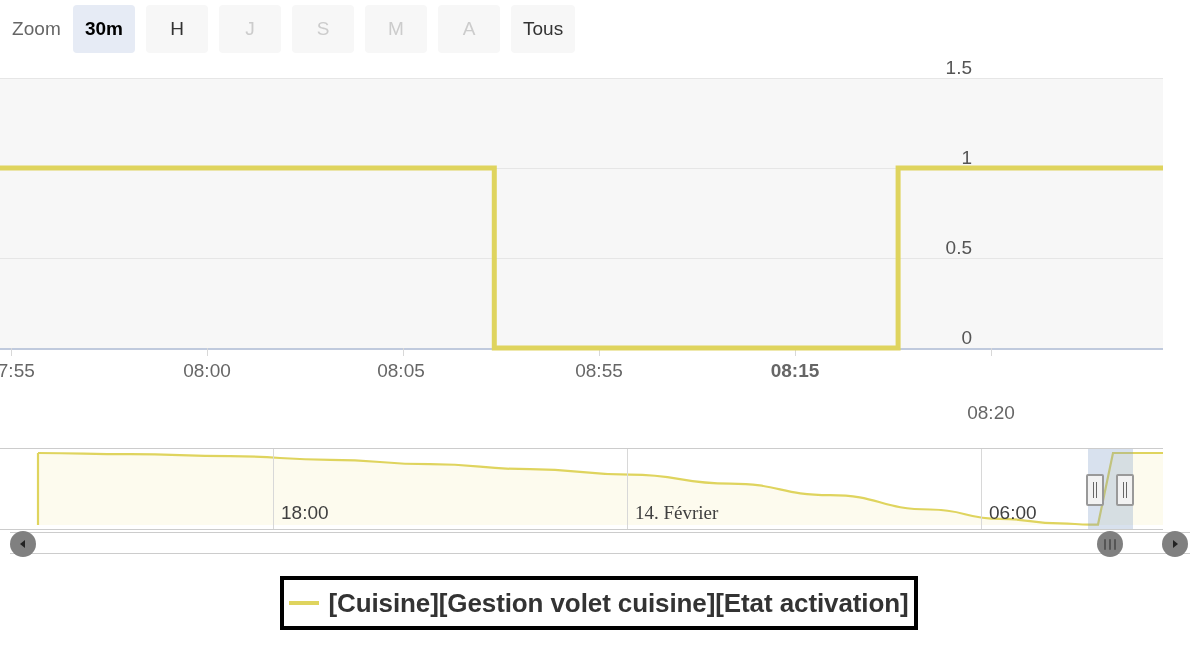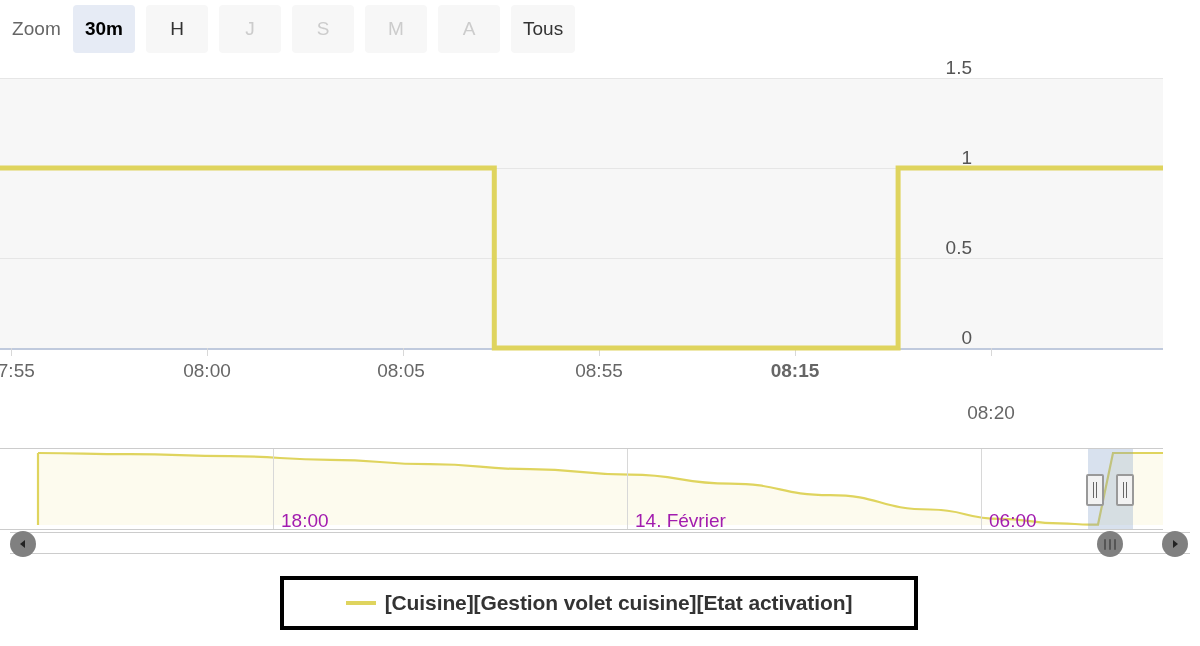--- a/index.html
+++ b/index.html
@@ -151,23 +151,23 @@
   }
   .nav-tickline {
     position: absolute;
     top: 1px;
     width: 1px;
     height: 80px;
     background: #d8d8d8;
   }
   .nav-label {
     position: absolute;
-    top: 62px;
-    font-size: 19px;
-    color: #a21caf;
+    top: 54px;
+    font-size: 19px;
+    color: #404040;
     white-space: nowrap;
   }
   #nav-mask {
     position: absolute;
     top: 1px;
     height: 80px;
     background: rgba(125,155,200,0.30);
   }
   .nav-handle {
     position: absolute;
@@ -260,21 +260,21 @@
     cursor: pointer;
   }
   #legend-symbol {
     width: 30px;
     height: 4px;
     background: #dfd45e;
     margin-right: 9px;
     flex: 0 0 auto;
   }
   #legend-text {
-    font-size: 21px;
+    font-size: 26px;
     font-weight: bold;
     color: #333333;
     white-space: nowrap;
     letter-spacing: -0.1px;
   }
 </style>
 </head>
 <body>
 
 <div id="range-selector">
@@ -329,21 +329,21 @@
     <path id="nav-area" fill="#fdfbee" stroke="none" d="M 38 5.0  C 84.0 5.0 84.0 6.1 130 6.1 C 180.0 6.1 180.0 8.2 230 8.2 C 280.0 8.2 280.0 11.8 330 11.8 C 380.0 11.8 380.0 16.2 430 16.2 C 480.0 16.2 480.0 21.2 530 21.2 C 580.0 21.2 580.0 26.6 630 26.6 C 680.0 26.6 680.0 35.6 730 35.6 C 780.0 35.6 780.0 47.1 830 47.1 C 880.0 47.1 880.0 61.5 930 61.5 C 965.0 61.5 965.0 70.9 1000 70.9 C 1030.0 70.9 1030.0 75.4 1060 75.4 C 1075.0 75.4 1075.0 76.6 1090 76.6 C 1094.0 76.6 1094.0 76.6 1098 76.6 L 1113 5.0 L 1163 5.0 L 1163 77 L 38 77 Z"></path>
     <path id="nav-line" fill="none" stroke="#dfd45e" stroke-width="2.2" d="M 38 5.0 C 84.0 5.0 84.0 6.1 130 6.1 C 180.0 6.1 180.0 8.2 230 8.2 C 280.0 8.2 280.0 11.8 330 11.8 C 380.0 11.8 380.0 16.2 430 16.2 C 480.0 16.2 480.0 21.2 530 21.2 C 580.0 21.2 580.0 26.6 630 26.6 C 680.0 26.6 680.0 35.6 730 35.6 C 780.0 35.6 780.0 47.1 830 47.1 C 880.0 47.1 880.0 61.5 930 61.5 C 965.0 61.5 965.0 70.9 1000 70.9 C 1030.0 70.9 1030.0 75.4 1060 75.4 C 1075.0 75.4 1075.0 76.6 1090 76.6 C 1094.0 76.6 1094.0 76.6 1098 76.6 L 1113 5.0 L 1163 5.0"></path>
   <line x1="38" y1="77" x2="38" y2="5.0" stroke="#dfd45e" stroke-width="2.2"></line>
     </svg>
 
   <div class="nav-tickline" style="left:273px;"></div>
   <div class="nav-tickline" style="left:627px;"></div>
   <div class="nav-tickline" style="left:981px;"></div>
 
   <div class="nav-label" style="left:281px;">18:00</div>
-  <div class="nav-label" style="left:635px;">14. Février</div>
+  <div class="nav-label" style="left:635px;font-family:Liberation Serif, serif;">14. Février</div>
   <div class="nav-label" style="left:989px;text-align:right;">06:00</div>
 
   <div id="nav-mask" style="left:1088px; width:45px;"></div>
 
   <div class="nav-handle" style="left:1086px;">
     <i></i>
       <i></i>
   </div>
   <div class="nav-handle" style="left:1116px;">
     <i></i>

